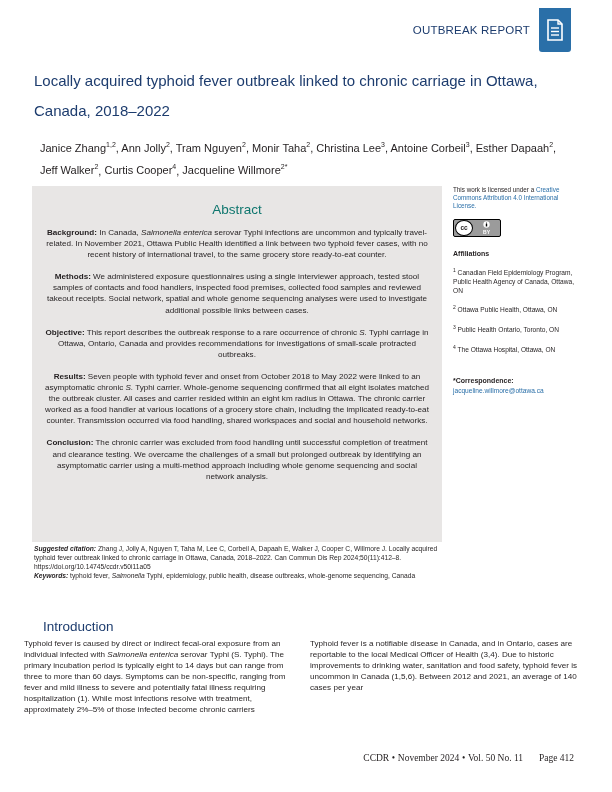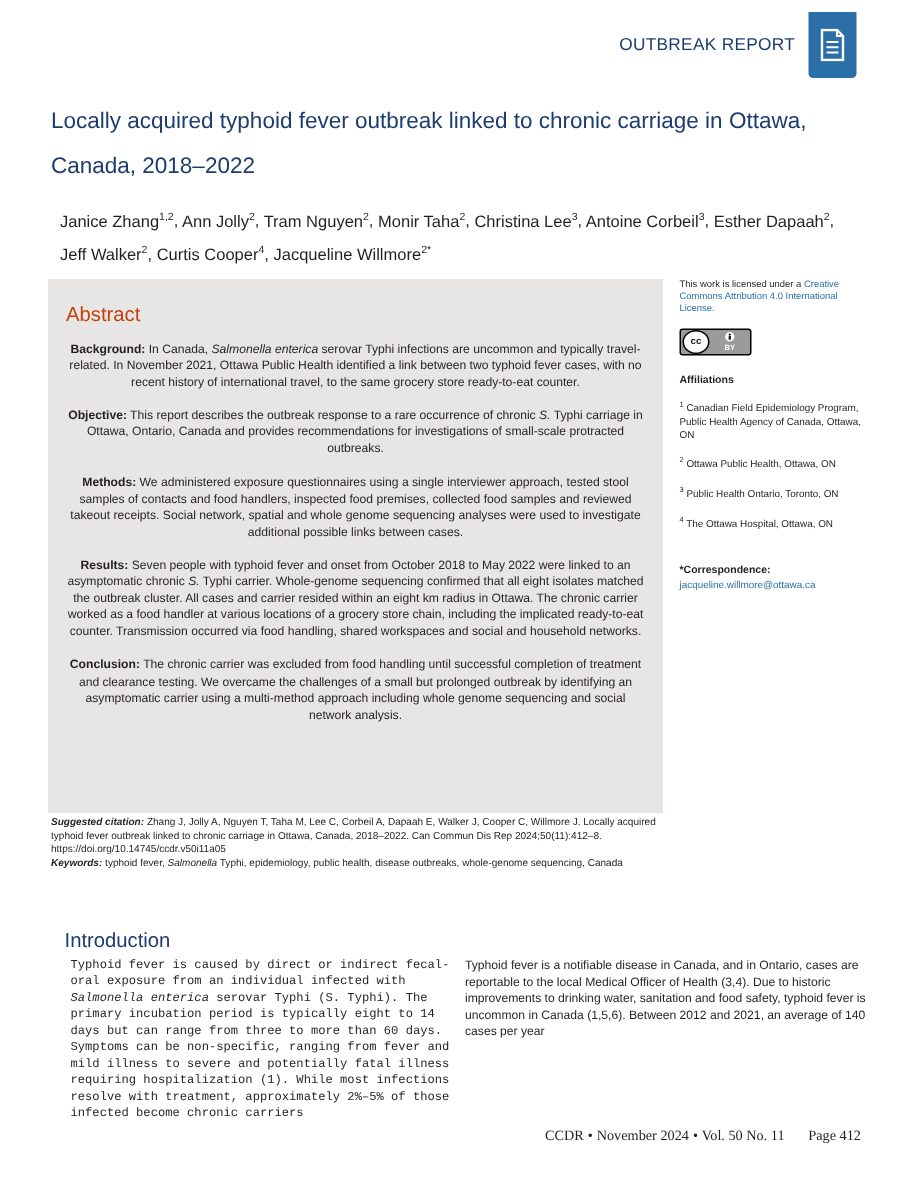--- a/index.html
+++ b/index.html
@@ -9,40 +9,40 @@
   .header-label { position:absolute; top:24px; right:82px; font-size:11.5px; color:#1d3c6e; letter-spacing:0.2px; }
   .header-icon { position:absolute; top:8px; right:41px; width:32px; height:44px; background:#2a6fa8; border-radius:0 0 3px 3px; display:flex; align-items:center; justify-content:center; }
   .header-icon svg { display:block; }
 
   .title { position:absolute; top:66px; left:34px; width:560px; font-size:15px; line-height:30px; color:#1d3c6e; font-weight:normal; }
 
   .authors { position:absolute; top:135px; left:40px; width:520px; font-size:11px; line-height:20px; color:#231f20; }
   .authors sup { font-size:7px; }
 
   .abstract-box { position:absolute; top:186px; left:32px; width:410px; height:356px; background:#e8e6e5; padding:16px 12px 0 12px; }
-  .abstract-title { font-size:13.5px; color:#c2410c; margin-bottom:10px; }
+  .abstract-title { font-size:13.5px; color:#0f766e; margin-bottom:10px;text-align:center; }
   .abs-para { font-size:8.1px; line-height:11.1px; color:#231f20; margin-bottom:11px;text-align:center; }
 
   .citation { position:absolute; top:544px; left:34px; width:410px; font-size:6.7px; line-height:9px; color:#231f20; }
   .citation b { font-weight:bold; font-style:italic; }
 
   .sidebar { position:absolute; top:186px; left:453px; width:130px; font-size:6.3px; line-height:8px; }
   .license-text a { color:#2a6fa8; }
   .cc-badge { margin-top:9px; width:48px; height:18px; background:#9b9b9b; border:1px solid #000; display:flex; align-items:center; border-radius:2px; overflow:hidden; }
   .cc-badge .cc { width:18px; height:16px; background:#fff; display:flex; align-items:center; justify-content:center; font-size:6.5px; font-weight:bold; border-radius:50%; margin-left:1px; border:1px solid #000; }
   .cc-badge .by { flex:1; display:flex; flex-direction:column; align-items:center; justify-content:center; font-size:5px; color:#fff; font-weight:bold; }
   .aff-title { margin-top:13px; font-size:7px; font-weight:bold; color:#231f20; }
   .aff-item { margin-top:8px; font-size:6.6px; line-height:8.7px; color:#231f20; }
   .aff-item sup { font-size:5px; }
   .corr-title { margin-top:22px; font-size:7px; font-weight:bold; }
   .corr-email { font-size:6.6px; color:#2a6fa8; margin-top:2px; }
 
   .section-title { position:absolute; top:619px; left:43px; font-size:13.5px; color:#1d3c6e; }
   .col { position:absolute; top:638px; font-size:8.1px; line-height:11px; color:#231f20; }
-  .col-left { left:47px; width:262px;font-family:Liberation Mono, monospace; }
+  .col-left { left:24px; width:262px; }
   .col-right { left:310px; width:272px; }
   .col p { margin-bottom:11px; }
 
   .footer { position:absolute; top:752px; right:38px; font-size:9.5px; color:#231f20; }
   .footer span { margin-left:0;font-family:Liberation Serif, serif; }
 </style>
 </head>
 <body>
 
 <div class="header-label">OUTBREAK REPORT</div>
@@ -56,22 +56,22 @@
   </svg>
 </div>
 
 <h1 class="title">Locally acquired typhoid fever outbreak linked to chronic carriage in Ottawa, Canada, 2018–2022</h1>
 
 <div class="authors" id="authors"><span>Janice Zhang<sup>1,2</sup></span>, <span>Ann Jolly<sup>2</sup></span>, <span>Tram Nguyen<sup>2</sup></span>, <span>Monir Taha<sup>2</sup></span>, <span>Christina Lee<sup>3</sup></span>, <span>Antoine Corbeil<sup>3</sup></span>, <span>Esther Dapaah<sup>2</sup></span>, <span>Jeff Walker<sup>2</sup></span>, <span>Curtis Cooper<sup>4</sup></span>, <span>Jacqueline Willmore<sup>2*</sup></span></div>
 
 <div class="abstract-box">
   <div class="abstract-title">Abstract</div>
   <p class="abs-para"><b>Background:</b><span> In Canada, </span><i>Salmonella enterica</i><span> serovar Typhi infections are uncommon and typically travel-related. In November 2021, Ottawa Public Health identified a link between two typhoid fever cases, with no recent history of international travel, to the same grocery store ready-to-eat counter.</span></p>
+  <p class="abs-para"><b>Methods:</b><span> We administered exposure questionnaires using a single interviewer approach, tested stool samples of contacts and food handlers, inspected food premises, collected food samples and reviewed takeout receipts. Social network, spatial and whole genome sequencing analyses were used to investigate additional possible links between cases.</span></p>
   <p class="abs-para"><b>Objective:</b><span> This report describes the outbreak response to a rare occurrence of chronic </span><i>S.</i><span> Typhi carriage in Ottawa, Ontario, Canada and provides recommendations for investigations of small-scale protracted outbreaks.</span></p>
-  <p class="abs-para"><b>Methods:</b><span> We administered exposure questionnaires using a single interviewer approach, tested stool samples of contacts and food handlers, inspected food premises, collected food samples and reviewed takeout receipts. Social network, spatial and whole genome sequencing analyses were used to investigate additional possible links between cases.</span></p>
   <p class="abs-para"><b>Results:</b><span> Seven people with typhoid fever and onset from October 2018 to May 2022 were linked to an asymptomatic chronic </span><i>S.</i><span> Typhi carrier. Whole-genome sequencing confirmed that all eight isolates matched the outbreak cluster. All cases and carrier resided within an eight km radius in Ottawa. The chronic carrier worked as a food handler at various locations of a grocery store chain, including the implicated ready-to-eat counter. Transmission occurred via food handling, shared workspaces and social and household networks.</span></p>
   <p class="abs-para"><b>Conclusion:</b><span> The chronic carrier was excluded from food handling until successful completion of treatment and clearance testing. We overcame the challenges of a small but prolonged outbreak by identifying an asymptomatic carrier using a multi-method approach including whole genome sequencing and social network analysis.</span></p>
 </div>
 
 <div class="citation">
   <div><b>Suggested citation:</b><span> Zhang J, Jolly A, Nguyen T, Taha M, Lee C, Corbeil A, Dapaah E, Walker J, Cooper C, Willmore J. Locally acquired typhoid fever outbreak linked to chronic carriage in Ottawa, Canada, 2018–2022. Can Commun Dis Rep 2024;50(11):412–8. https://doi.org/10.14745/ccdr.v50i11a05</span></div>
   <div><b>Keywords:</b><span> typhoid fever, </span><i>Salmonella</i><span> Typhi, epidemiology, public health, disease outbreaks, whole-genome sequencing, Canada</span></div>
 </div>
 
 <div class="sidebar">

